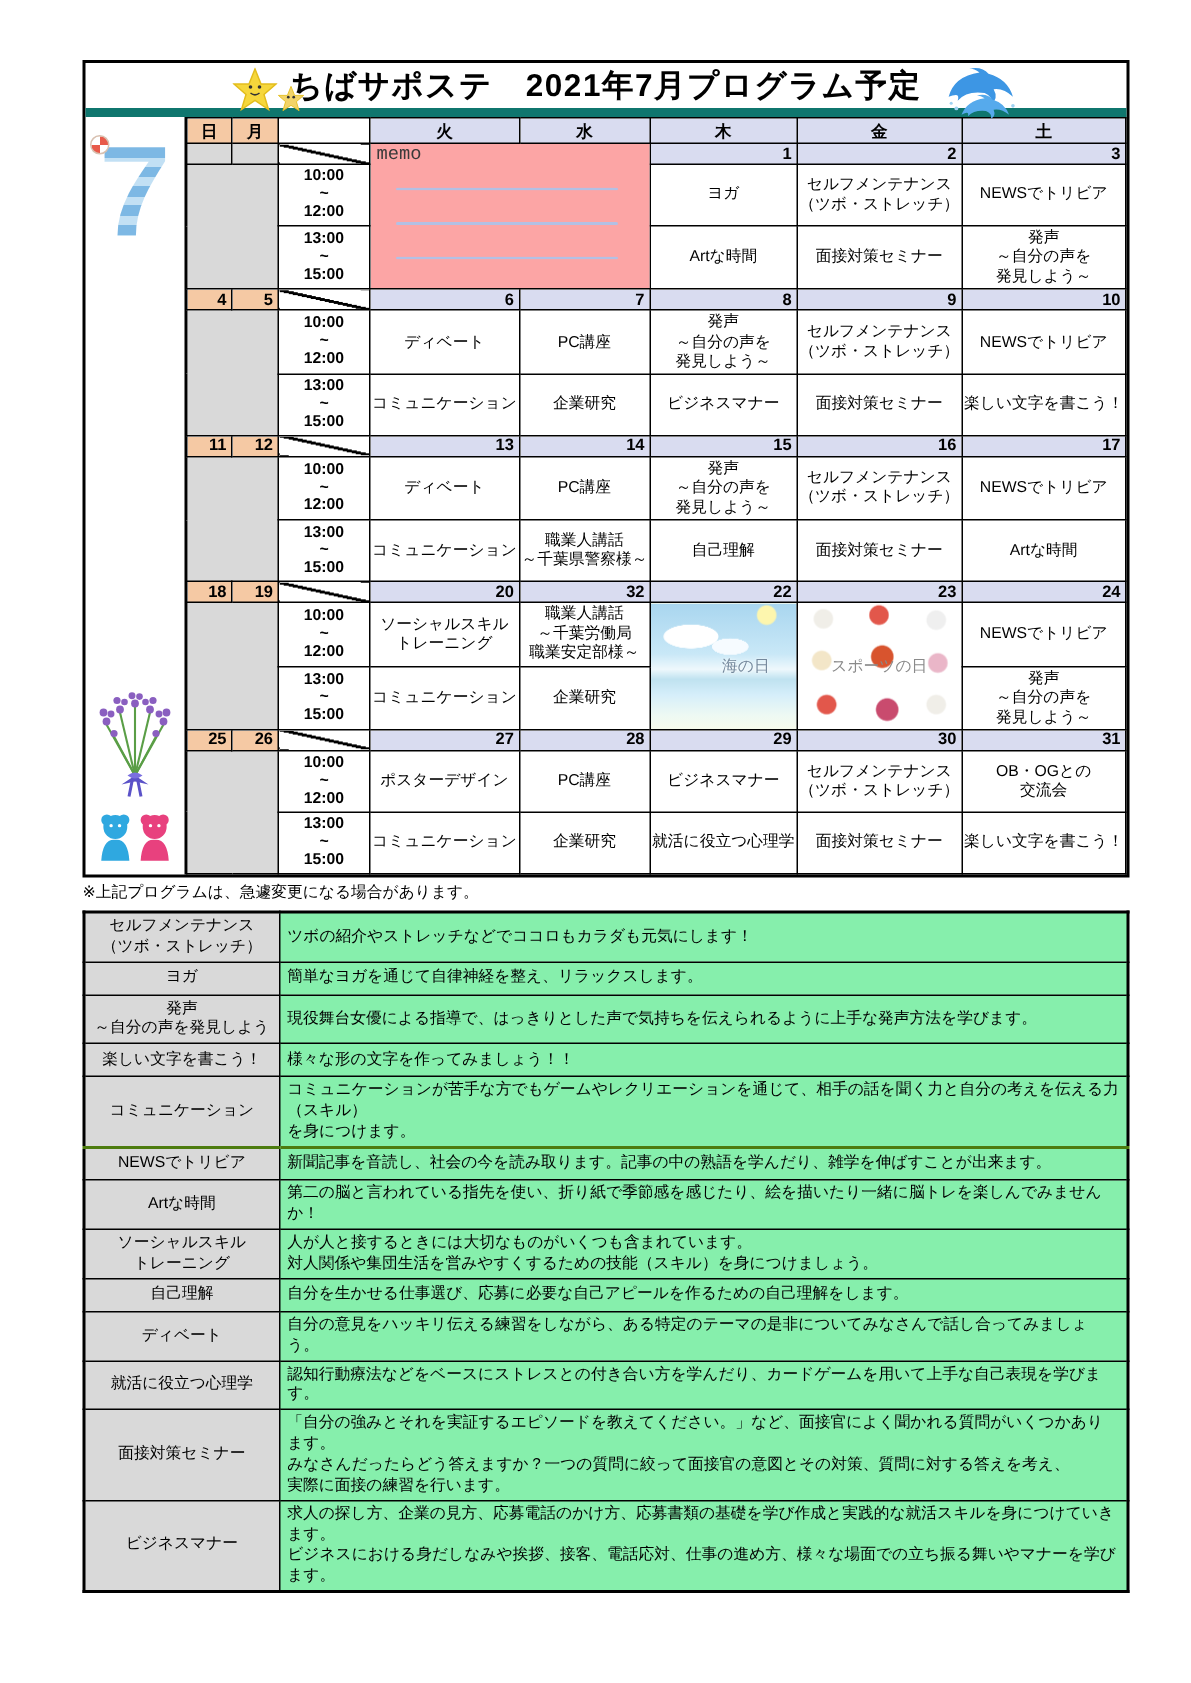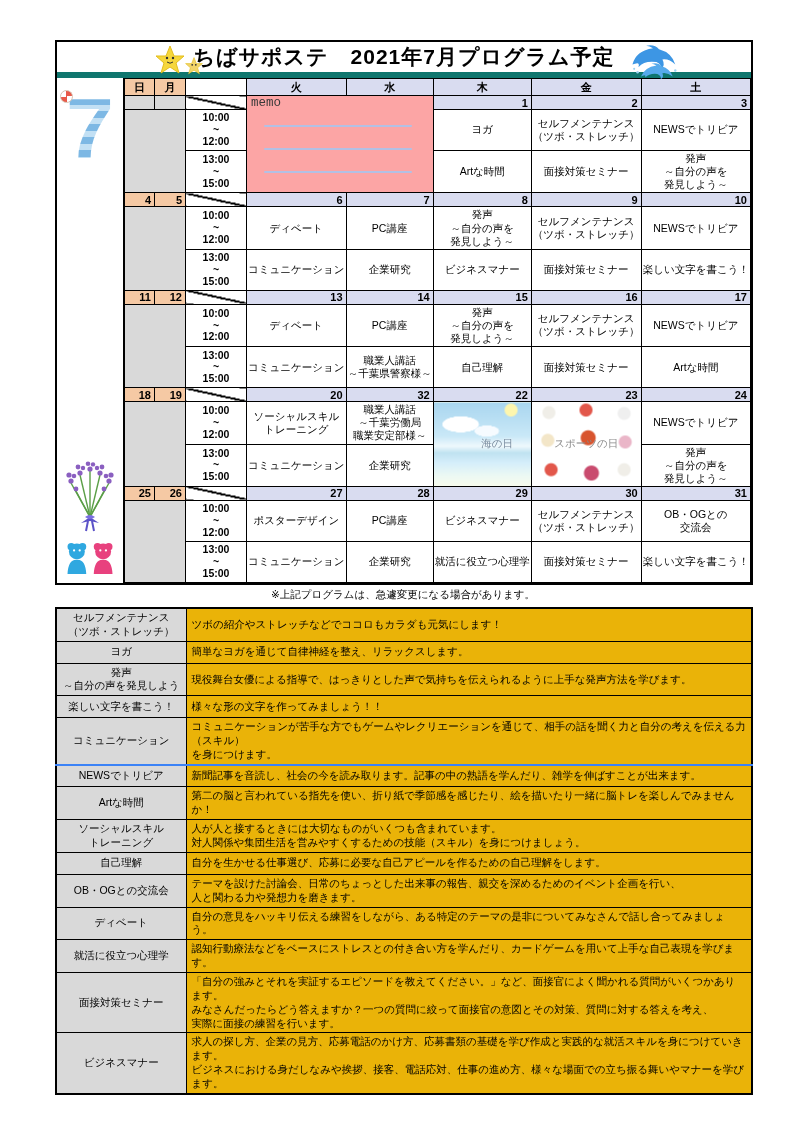--- a/index.html
+++ b/index.html
@@ -87,32 +87,32 @@
       radial-gradient(circle at 52% 42%, #d8542e 0 7px, rgba(0,0,0,0) 8px),
       radial-gradient(circle at 86% 47%, #eab6c8 0 6px, rgba(0,0,0,0) 7px),
       radial-gradient(circle at 18% 80%, #e2574b 0 6px, rgba(0,0,0,0) 7px),
       radial-gradient(circle at 55% 84%, #c94b6e 0 7px, rgba(0,0,0,0) 8px),
       radial-gradient(circle at 85% 80%, #f0eee8 0 6px, rgba(0,0,0,0) 7px),
       #ffffff;
     margin-top: 32px;
   }
 
   
-  .footnote { text-align: center; font-size: 10.5px; margin: 3px 2px 5px 0; }
+  .footnote { text-align: left; font-size: 10.5px; margin: 3px 2px 5px 0; }
   .notices { color: #8b0000; font-weight: bold; font-size: 11.5px; line-height: 1.25; }
 
   
   table.desc { border-collapse: collapse; table-layout: fixed; width: 698px; margin-top: 5px; border: 2px solid #000; }
   table.desc td { border: 1px solid #000; font-size: 10.5px; line-height: 1.32; }
-  table.desc tr.thick td { border-bottom: 2px solid #3b82f6; }
+  table.desc tr.thick td { border-bottom: 2px solid #4d7c0f; }
   .d-label {
     width: 130px; background: #d9d9d9; text-align: center;
     white-space: pre-line; padding: 2px 1px; height: 22px;
   }
-  .d-desc { background: #eab308; padding: 2px 5px; white-space: pre-line; }
+  .d-desc { background: #86efac; padding: 2px 5px; white-space: pre-line; }
 </style>
 </head>
 <body>
 
 <div class="page">
   <div class="content">
 
     <div class="cal-outer">
 
       <div class="title-bar">
@@ -465,25 +465,20 @@
             <td class="d-label">ソーシャルスキル
 トレーニング</td>
             <td class="d-desc">人が人と接するときには大切なものがいくつも含まれています。
 対人関係や集団生活を営みやすくするための技能（スキル）を身につけましょう。</td>
           </tr>
           <tr>
             <td class="d-label">自己理解</td>
             <td class="d-desc">自分を生かせる仕事選び、応募に必要な自己アピールを作るための自己理解をします。</td>
           </tr>
           <tr>
-            <td class="d-label">OB・OGとの交流会</td>
-            <td class="d-desc">テーマを設けた討論会、日常のちょっとした出来事の報告、親交を深めるためのイベント企画を行い、
-人と関わる力や発想力を磨きます。</td>
-          </tr>
-          <tr>
             <td class="d-label">ディベート</td>
             <td class="d-desc">自分の意見をハッキリ伝える練習をしながら、ある特定のテーマの是非についてみなさんで話し合ってみましょう。</td>
           </tr>
           <tr>
             <td class="d-label">就活に役立つ心理学</td>
             <td class="d-desc">認知行動療法などをベースにストレスとの付き合い方を学んだり、カードゲームを用いて上手な自己表現を学びます。</td>
           </tr>
           <tr>
             <td class="d-label">面接対策セミナー</td>
             <td class="d-desc">「自分の強みとそれを実証するエピソードを教えてください。」など、面接官によく聞かれる質問がいくつかあります。

